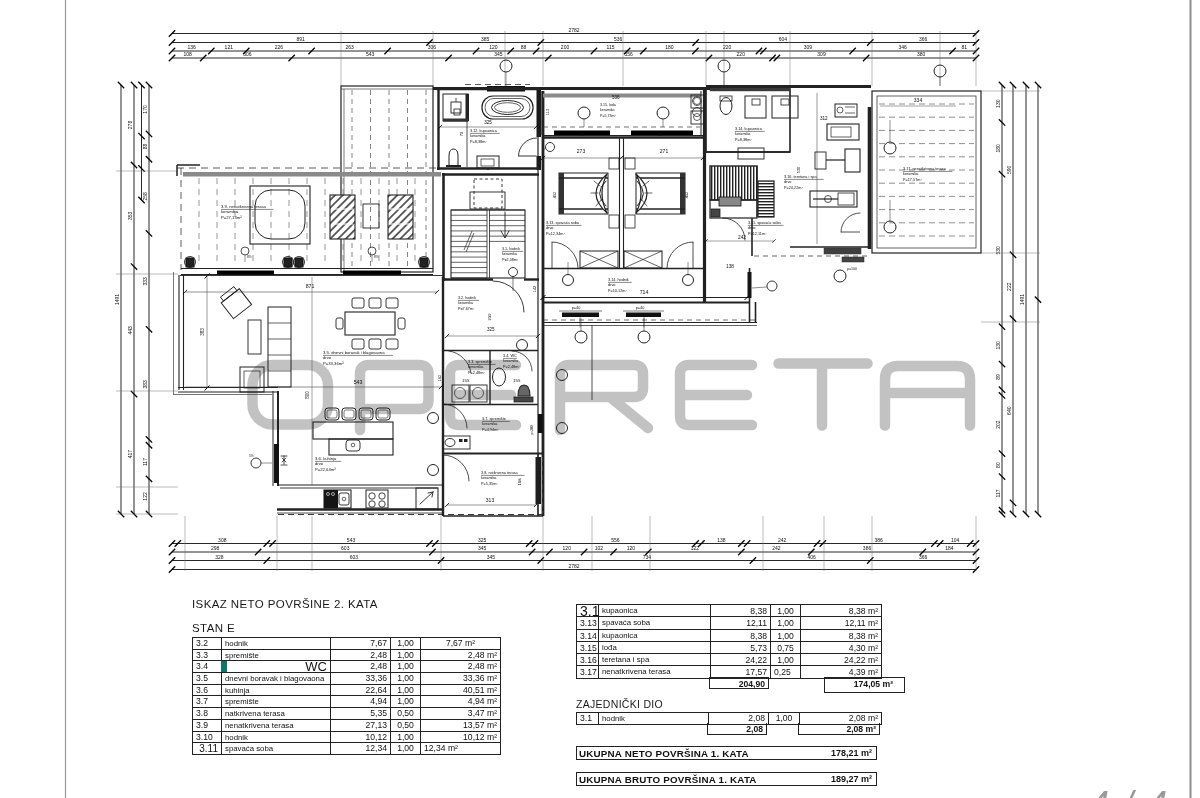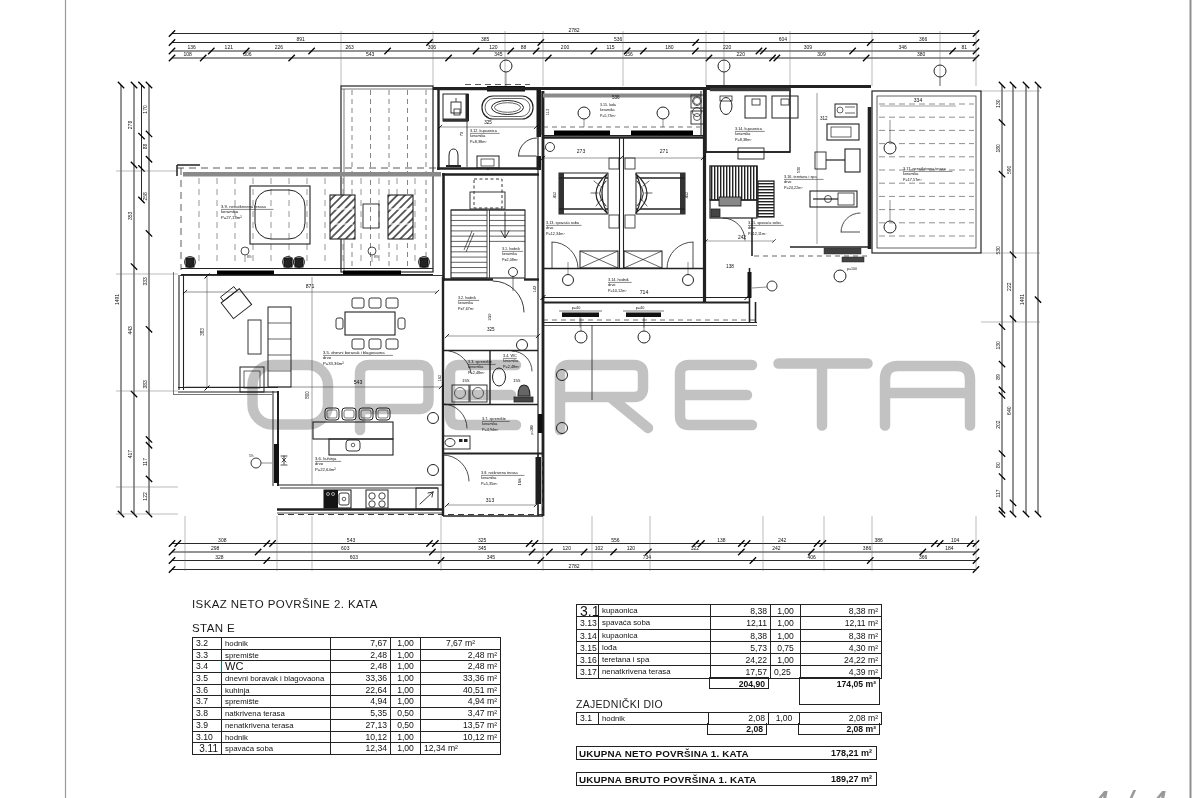--- a/index.html
+++ b/index.html
@@ -767,21 +767,21 @@
       </div>
       <div style="display:flex;height:10.7px;border-bottom:1px solid #222">
         <div style="width:28px;padding:0 3px;text-align:left;font-size:8.6px;white-space:nowrap;line-height:11.7px;overflow:hidden;box-sizing:border-box">3.3</div>
         <div style="width:109px;border-left:1px solid #222;padding:0 3px;text-align:left;font-size:7.8px;white-space:nowrap;line-height:11.7px;overflow:hidden;box-sizing:border-box">spremište</div>
         <div style="width:60px;border-left:1px solid #222;padding:0 3px;text-align:right;font-size:8.6px;white-space:nowrap;line-height:11.7px;overflow:hidden;box-sizing:border-box">2,48</div>
         <div style="width:30px;border-left:1px solid #222;padding:0 3px;text-align:center;font-size:8.6px;white-space:nowrap;line-height:11.7px;overflow:hidden;box-sizing:border-box">1,00</div>
         <div style="width:80px;border-left:1px solid #222;padding:0 3px;text-align:right;font-size:8.6px;white-space:nowrap;line-height:11.7px;overflow:hidden;box-sizing:border-box">2,48 m²</div>
       </div>
       <div style="display:flex;height:10.7px;border-bottom:1px solid #222">
         <div style="width:28px;padding:0 3px;text-align:left;font-size:8.6px;white-space:nowrap;line-height:11.7px;overflow:hidden;box-sizing:border-box">3.4</div>
-        <div style="width:109px;border-left:1px solid #0f766e;padding:0 3px;text-align:left;font-size:11px;white-space:nowrap;line-height:11.7px;overflow:hidden;box-sizing:border-box">WC</div>
+        <div style="width:109px;border-left:6px solid #0f766e;padding:0 3px;text-align:right;font-size:13px;white-space:nowrap;line-height:11.7px;overflow:hidden;box-sizing:border-box">WC</div>
         <div style="width:60px;border-left:1px solid #222;padding:0 3px;text-align:right;font-size:8.6px;white-space:nowrap;line-height:11.7px;overflow:hidden;box-sizing:border-box">2,48</div>
         <div style="width:30px;border-left:1px solid #222;padding:0 3px;text-align:center;font-size:8.6px;white-space:nowrap;line-height:11.7px;overflow:hidden;box-sizing:border-box">1,00</div>
         <div style="width:80px;border-left:1px solid #222;padding:0 3px;text-align:right;font-size:8.6px;white-space:nowrap;line-height:11.7px;overflow:hidden;box-sizing:border-box">2,48 m²</div>
       </div>
       <div style="display:flex;height:10.7px;border-bottom:1px solid #222">
         <div style="width:28px;padding:0 3px;text-align:left;font-size:8.6px;white-space:nowrap;line-height:11.7px;overflow:hidden;box-sizing:border-box">3.5</div>
         <div style="width:109px;border-left:1px solid #222;padding:0 3px;text-align:left;font-size:7.8px;white-space:nowrap;line-height:11.7px;overflow:hidden;box-sizing:border-box">dnevni boravak i blagovaona</div>
         <div style="width:60px;border-left:1px solid #222;padding:0 3px;text-align:right;font-size:8.6px;white-space:nowrap;line-height:11.7px;overflow:hidden;box-sizing:border-box">33,36</div>
         <div style="width:30px;border-left:1px solid #222;padding:0 3px;text-align:center;font-size:8.6px;white-space:nowrap;line-height:11.7px;overflow:hidden;box-sizing:border-box">1,00</div>
         <div style="width:80px;border-left:1px solid #222;padding:0 3px;text-align:right;font-size:8.6px;white-space:nowrap;line-height:11.7px;overflow:hidden;box-sizing:border-box">33,36 m²</div>
@@ -867,21 +867,21 @@
       </div>
       <div style="display:flex;height:11.3px;border-bottom:1px solid #222">
         <div style="width:21px;padding:0 3px;text-align:left;font-size:8.6px;white-space:nowrap;line-height:12.3px;overflow:hidden;box-sizing:border-box">3.17</div>
         <div style="width:112px;border-left:1px solid #222;padding:0 3px;text-align:left;font-size:7.8px;white-space:nowrap;line-height:12.3px;overflow:hidden;box-sizing:border-box">nenatkrivena terasa</div>
         <div style="width:60px;border-left:1px solid #222;padding:0 3px;text-align:right;font-size:8.6px;white-space:nowrap;line-height:12.3px;overflow:hidden;box-sizing:border-box">17,57</div>
         <div style="width:30px;border-left:1px solid #222;padding:0 3px;text-align:left;font-size:8.6px;white-space:nowrap;line-height:12.3px;overflow:hidden;box-sizing:border-box">0,25</div>
         <div style="width:81px;border-left:1px solid #222;padding:0 3px;text-align:right;font-size:8.6px;white-space:nowrap;line-height:12.3px;overflow:hidden;box-sizing:border-box">4,39 m²</div>
       </div>
     </div>
     <div style="position:absolute;left:709px;top:677px;width:60px;height:12px;border:1px solid #222;font-size:8.6px;font-weight:bold;text-align:right;line-height:12px;padding:0 3px;box-sizing:border-box">204,90</div>
-    <div style="position:absolute;left:799px;top:677px;width:81px;height:28px;border:1px solid #222;font-size:8.6px;font-weight:bold;text-align:right;line-height:12px;padding:0 3px;box-sizing:border-box">174,05 m²</div>
+    <div style="position:absolute;left:824px;top:677px;width:81px;height:16px;border:1px solid #222;font-size:8.6px;font-weight:bold;text-align:right;line-height:12px;padding:0 11px;box-sizing:border-box">174,05 m²</div>
     <div style="position:absolute;left:576px;top:698px;font-size:10.5px;letter-spacing:0.3px;color:#1a1a1a">ZAJEDNIČKI DIO</div>
     <div style="position:absolute;left:576px;top:712px;width:304px;border:1px solid #222;border-bottom:none">
       <div style="display:flex;height:10.5px;border-bottom:1px solid #222">
         <div style="width:21px;padding:0 3px;text-align:left;font-size:8.6px;white-space:nowrap;line-height:11.5px;overflow:hidden;box-sizing:border-box">3.1</div>
         <div style="width:110px;border-left:1px solid #222;padding:0 3px;text-align:left;font-size:7.8px;white-space:nowrap;line-height:11.5px;overflow:hidden;box-sizing:border-box">hodnik</div>
         <div style="width:60px;border-left:1px solid #222;padding:0 3px;text-align:right;font-size:8.6px;white-space:nowrap;line-height:11.5px;overflow:hidden;box-sizing:border-box">2,08</div>
         <div style="width:31px;border-left:1px solid #222;padding:0 3px;text-align:center;font-size:8.6px;white-space:nowrap;line-height:11.5px;overflow:hidden;box-sizing:border-box">1,00</div>
         <div style="width:82px;border-left:1px solid #222;padding:0 3px;text-align:right;font-size:8.6px;white-space:nowrap;line-height:11.5px;overflow:hidden;box-sizing:border-box">2,08 m²</div>
       </div>
     </div>

